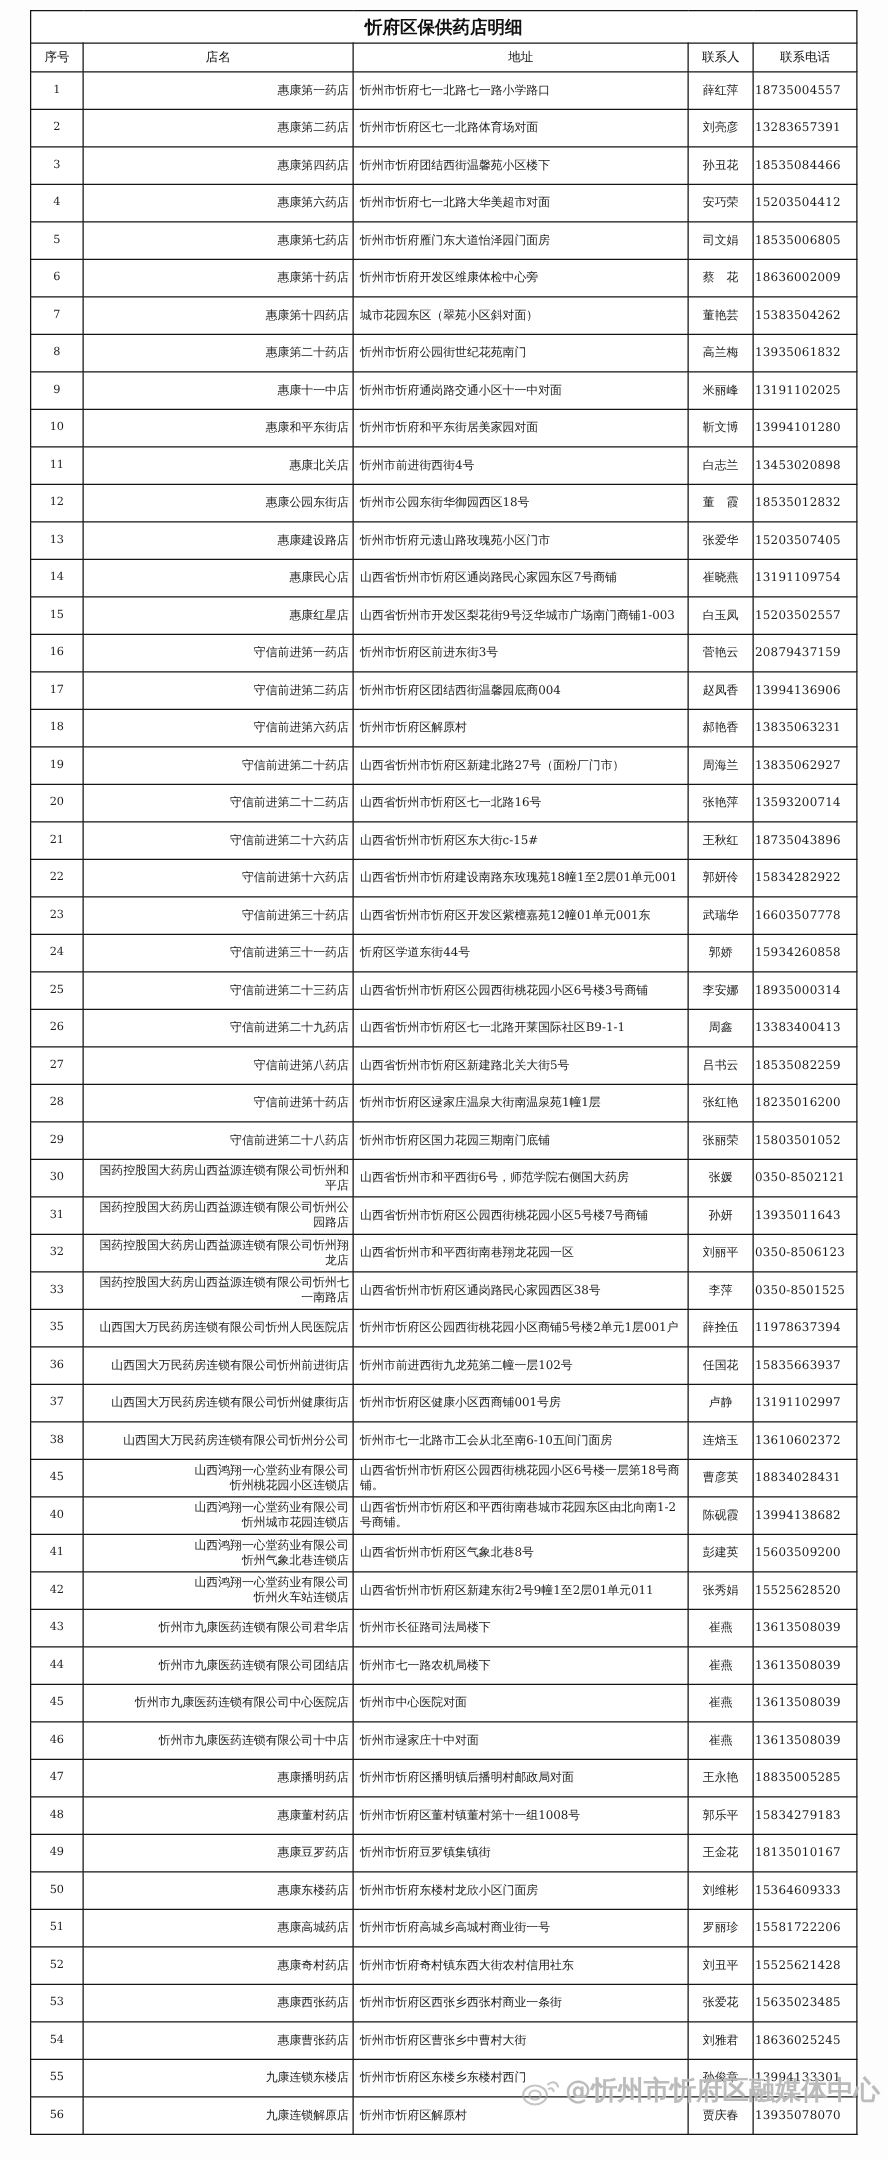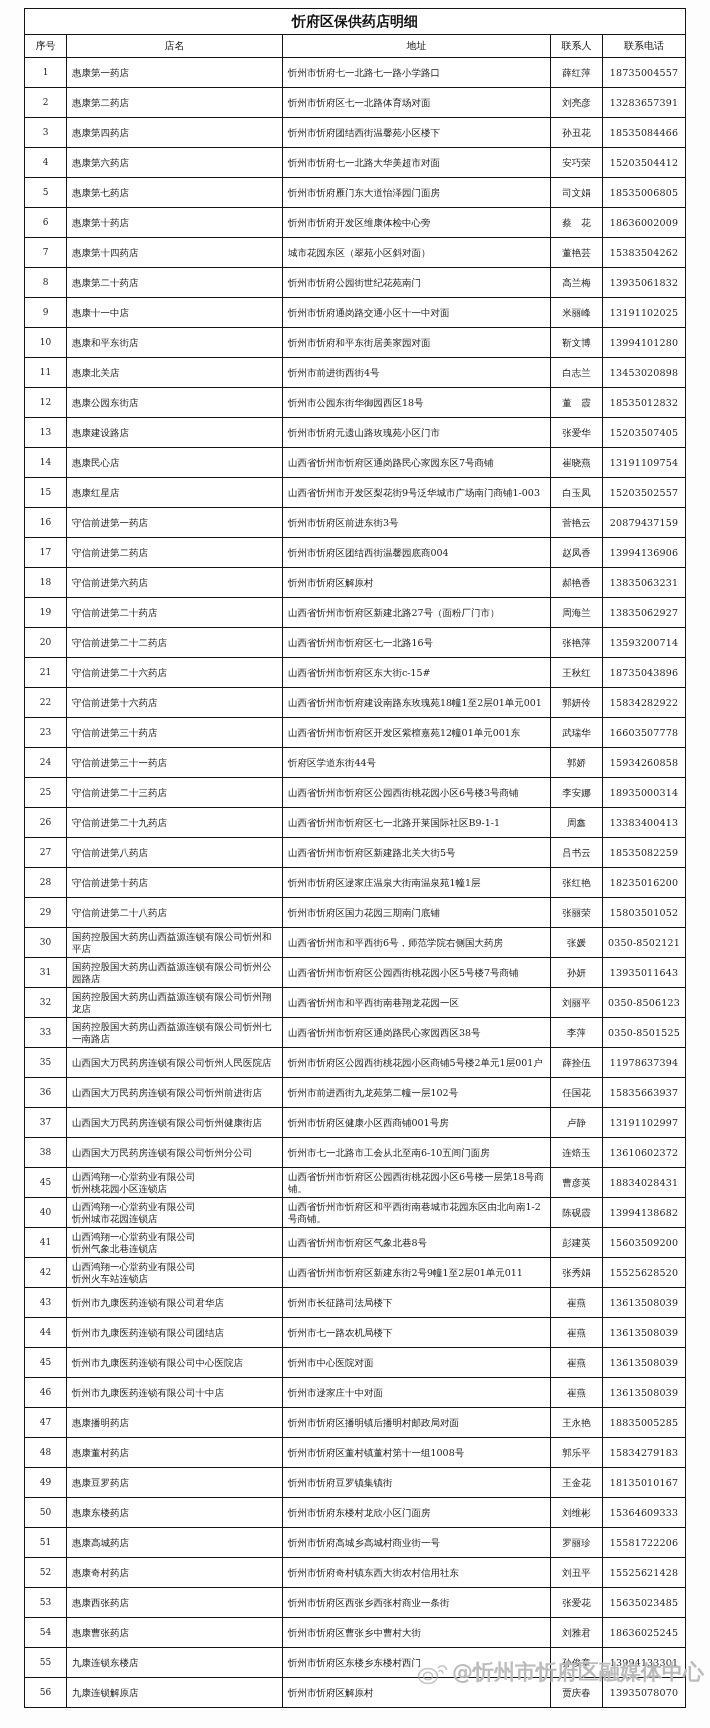--- a/index.html
+++ b/index.html
@@ -29,24 +29,24 @@
   }
   .data-row td{
     height:27px;font-size:9.5px;line-height:1.25;color:#1c1c1c;
   }
   .col-no   {width:42px;}
   .col-name {width:216px;}
   .col-addr {width:268px;}
   .col-contact{width:52px;}
   .col-phone{width:83px;}
   td.c-no{text-align:center;font-size:9px;}
-  td.c-name{text-align:left;padding:1px 3px 1px 5px;white-space:pre-line;}
+  td.c-name{text-align:right;padding:1px 3px 1px 5px;white-space:pre-line;}
   td.c-addr{text-align:left;padding:1px 3px 1px 5px;white-space:pre-line;}
   td.c-contact{text-align:center;}
-  td.c-phone{text-align:center;font-size:9.5px;letter-spacing:0.2px;margin-left:38px;}
+  td.c-phone{font-size:9.5px;letter-spacing:0.2px;margin-left:38px;}
   .watermark{
     position:absolute;top:1658px;right:6px;
     display:flex;align-items:center;gap:4px;
     font-family:"DejaVu Sans","Liberation Sans",sans-serif;
     font-weight:bold;font-size:21px;
     color:rgba(165,165,165,0.75);
     text-shadow:0 0 1px rgba(255,255,255,0.9);
     white-space:nowrap;
   }
   .watermark svg{opacity:0.75;}

